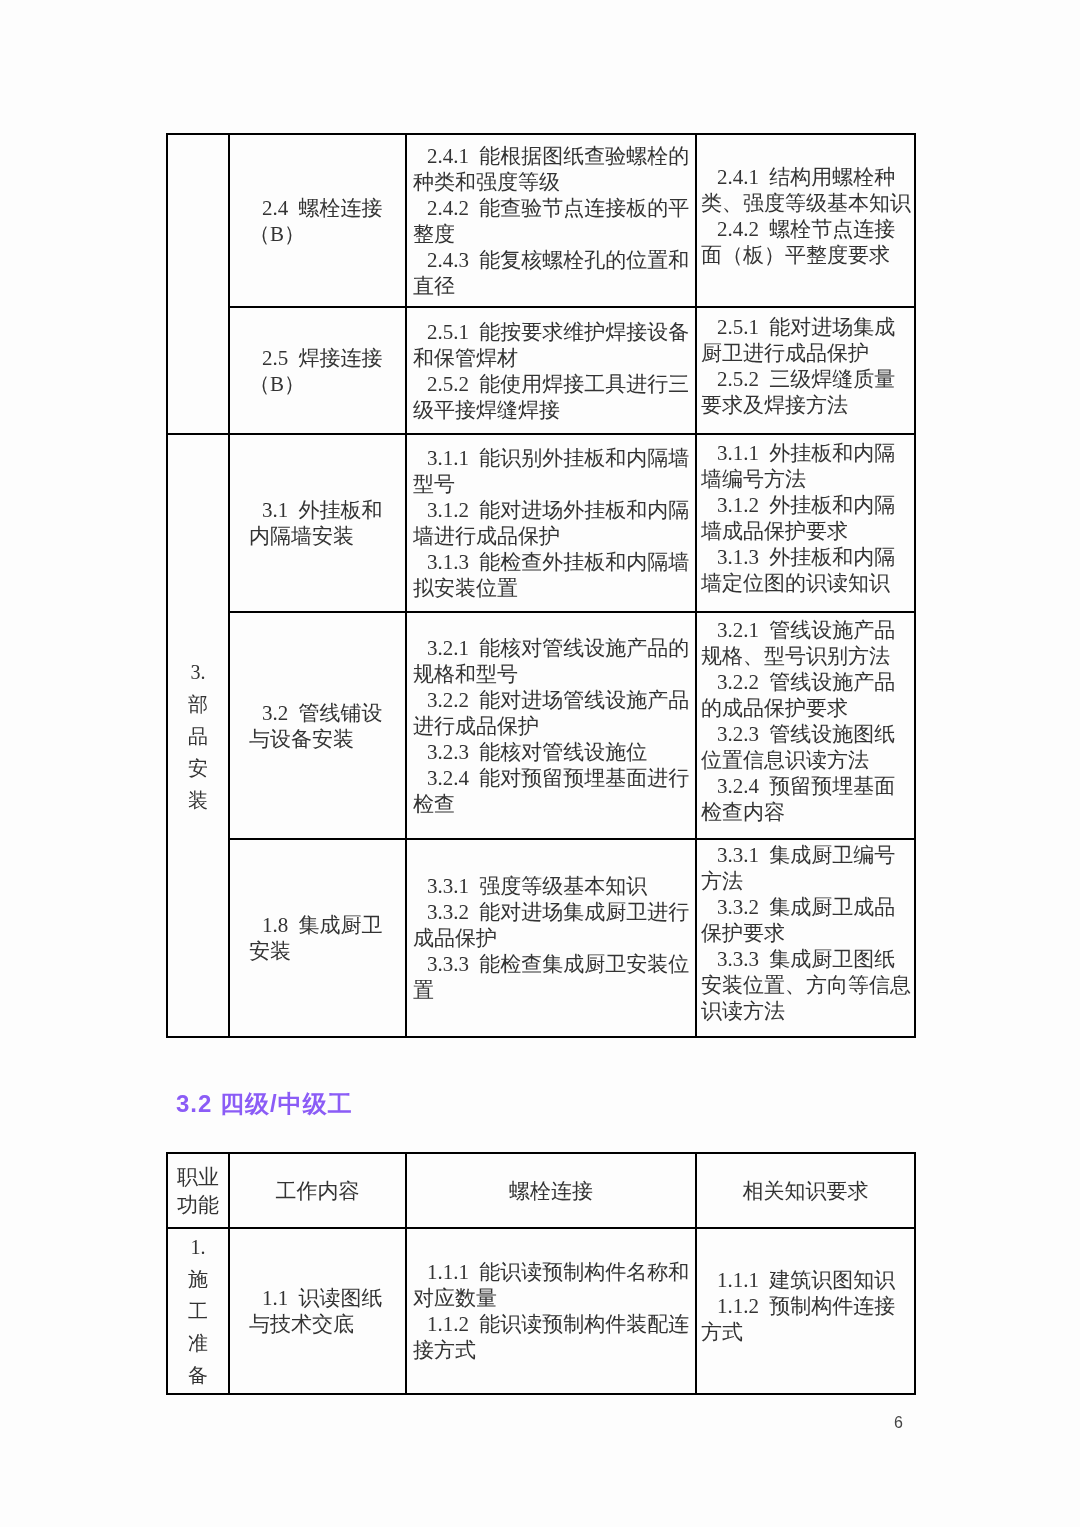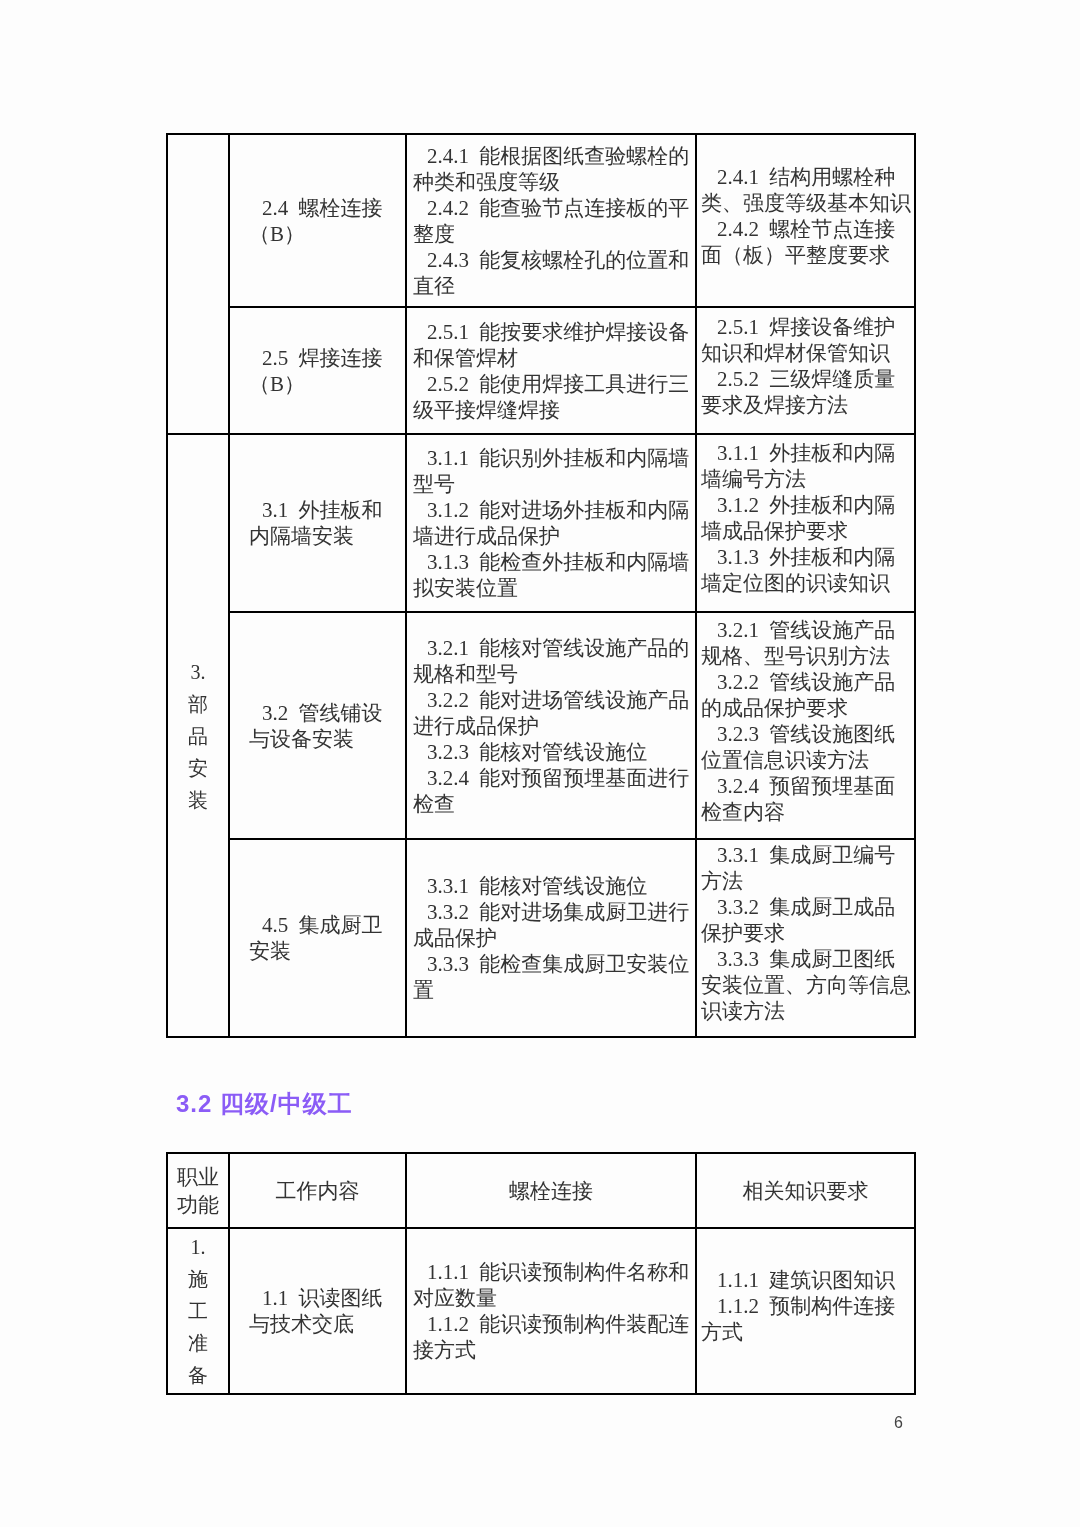--- a/index.html
+++ b/index.html
@@ -106,21 +106,21 @@
       </tr>
       <tr class="r-25">
         <td class="work-cell">
           <p class="para">2.5 焊接连接（B）</p>
         </td>
         <td class="skill-cell">
             <p class="para">2.5.1 能按要求维护焊接设备和保管焊材</p>
             <p class="para">2.5.2 能使用焊接工具进行三级平接焊缝焊接</p>
           </td>
         <td class="know-cell">
-            <p class="para">2.5.1 焊接设备维护知识和焊材保管知识</p>
+            <p class="para">2.5.1 能对进场集成厨卫进行成品保护</p>
             <p class="para">2.5.2 三级焊缝质量要求及焊接方法</p>
           </td>
       </tr>
       <tr class="r-31">
         <td class="func-cell" rowspan="3">
             <p class="para">3.</p>
             <p class="para">部</p>
             <p class="para">品</p>
             <p class="para">安</p>
             <p class="para">装</p>
@@ -151,24 +151,24 @@
           </td>
         <td class="know-cell">
             <p class="para">3.2.1 管线设施产品规格、型号识别方法</p>
             <p class="para">3.2.2 管线设施产品的成品保护要求</p>
             <p class="para">3.2.3 管线设施图纸位置信息识读方法</p>
             <p class="para">3.2.4 预留预埋基面检查内容</p>
           </td>
       </tr>
       <tr class="r-33">
         <td class="work-cell">
-          <p class="para">4.5 集成厨卫安装</p>
-        </td>
-        <td class="skill-cell">
-            <p class="para">3.3.1 能核对管线设施位</p>
+          <p class="para">1.8 集成厨卫安装</p>
+        </td>
+        <td class="skill-cell">
+            <p class="para">3.3.1 强度等级基本知识</p>
             <p class="para">3.3.2 能对进场集成厨卫进行成品保护</p>
             <p class="para">3.3.3 能检查集成厨卫安装位置</p>
           </td>
         <td class="know-cell">
             <p class="para">3.3.1 集成厨卫编号方法</p>
             <p class="para">3.3.2 集成厨卫成品保护要求</p>
             <p class="para">3.3.3 集成厨卫图纸安装位置、方向等信息识读方法</p>
           </td>
       </tr>
     </tbody>

